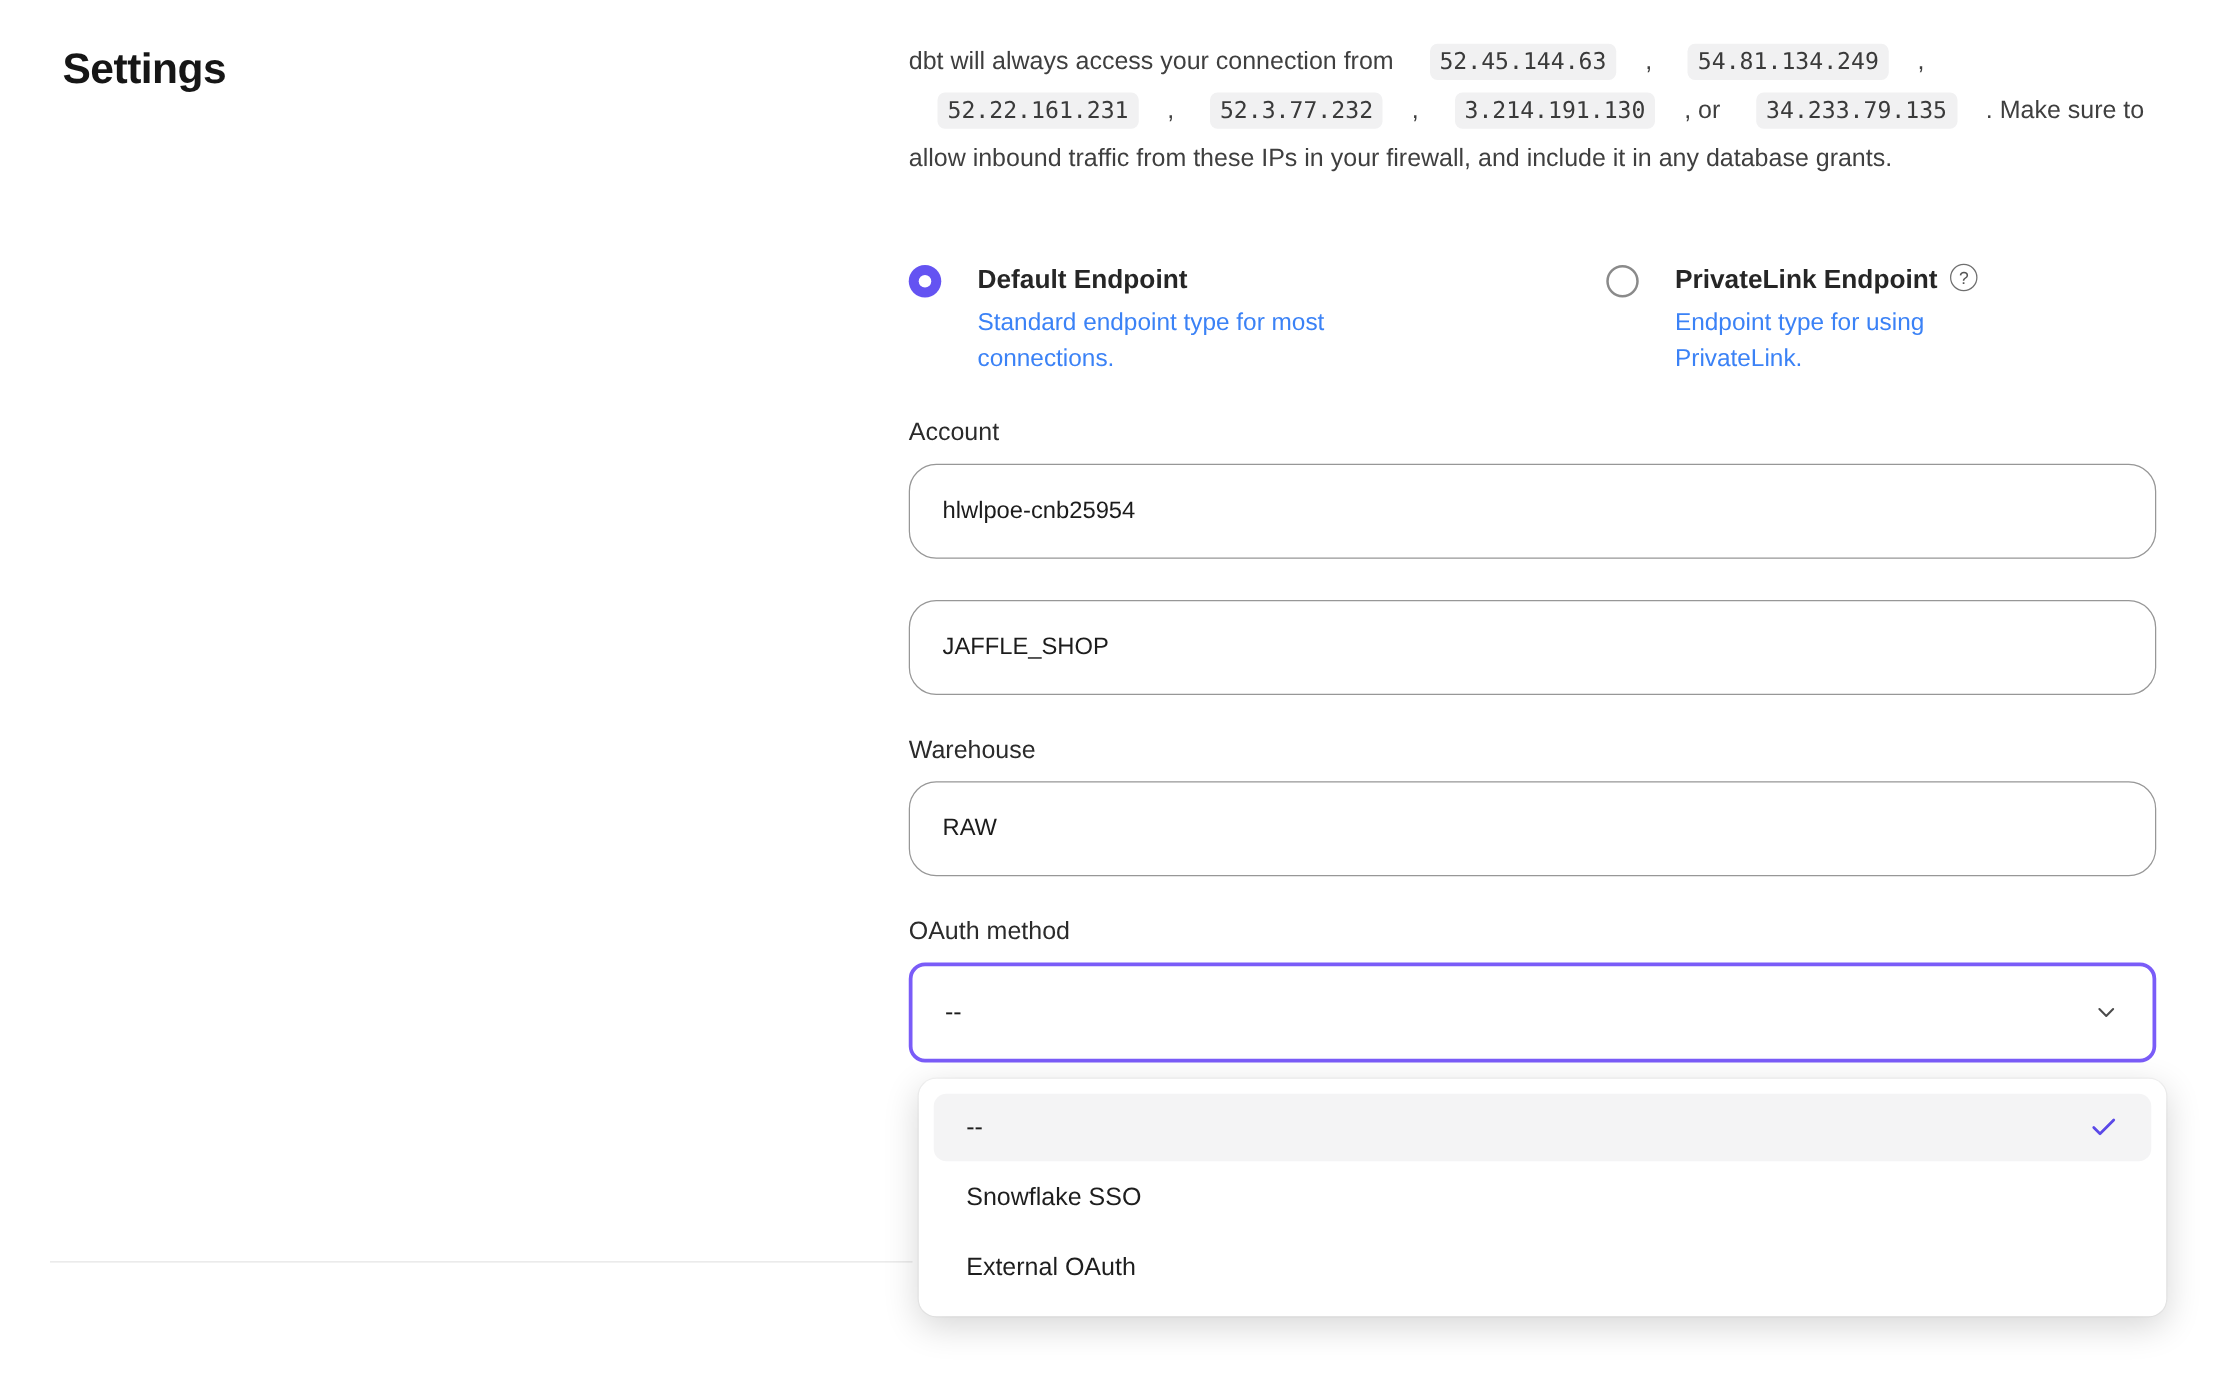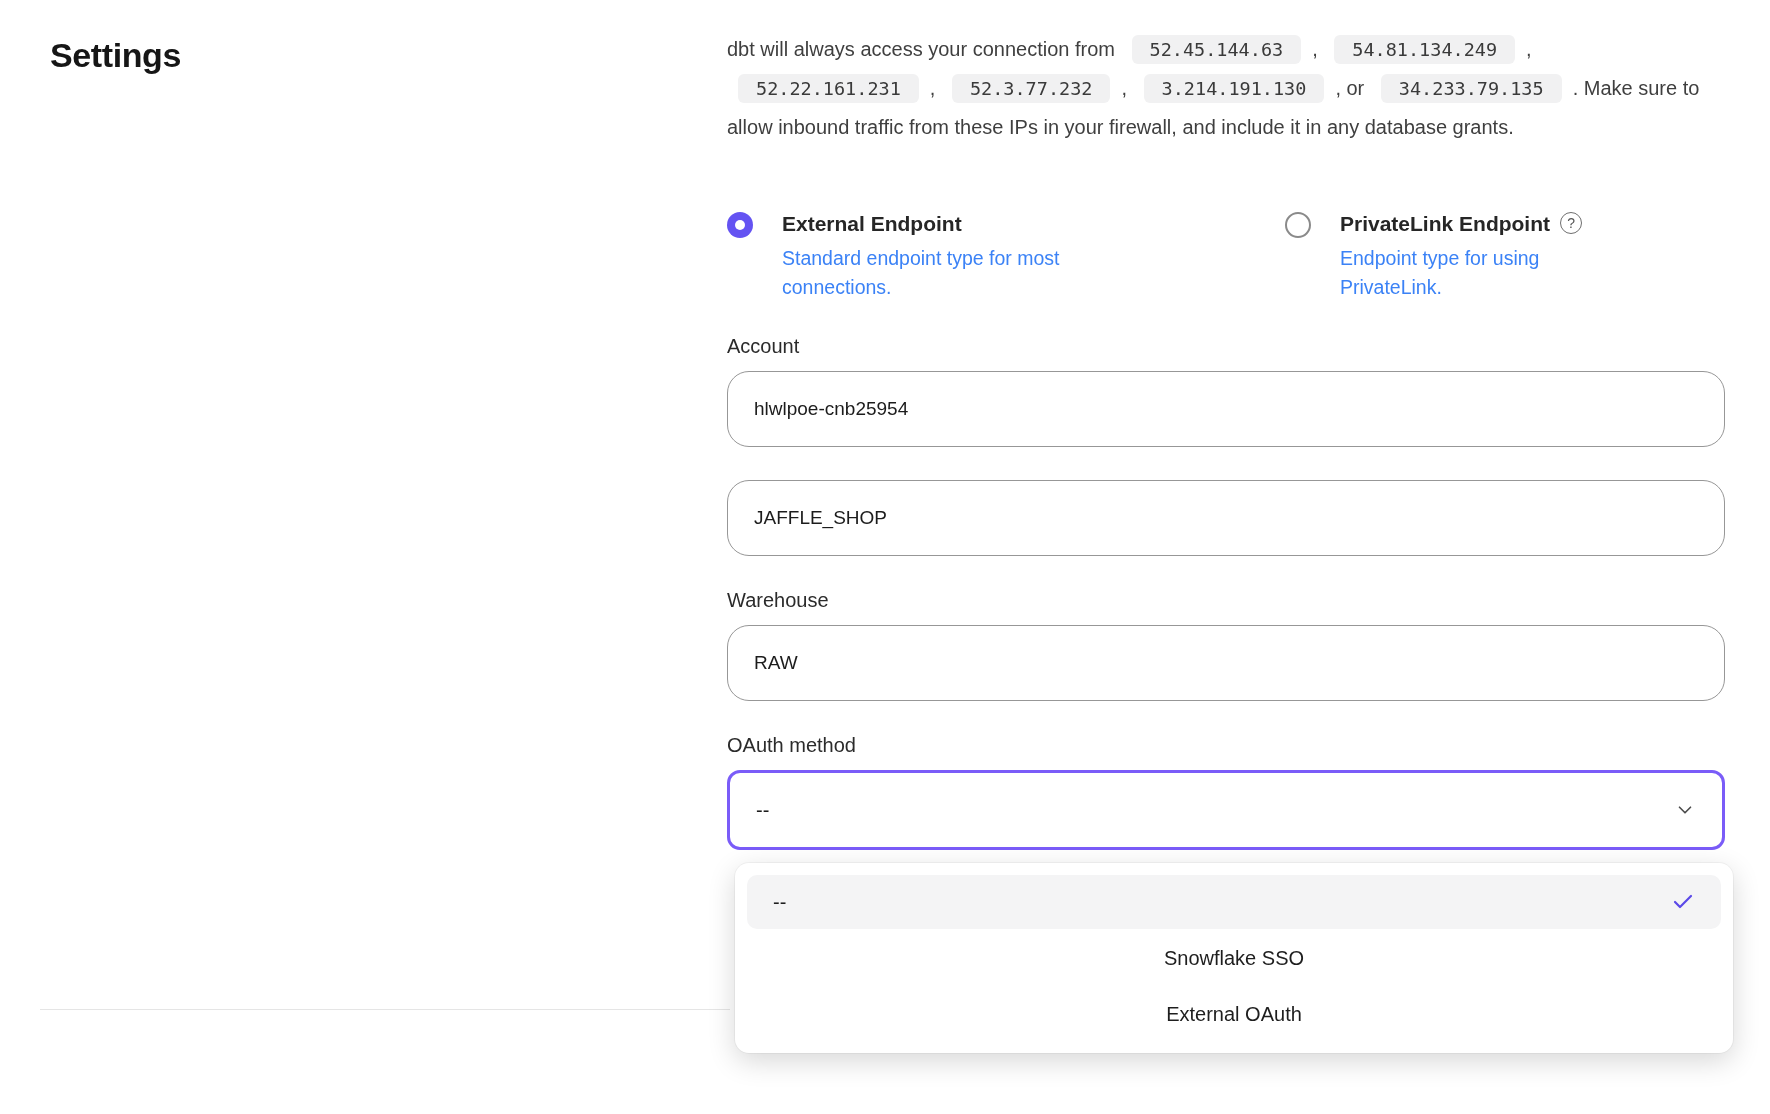--- a/index.html
+++ b/index.html
@@ -14,21 +14,21 @@
     font-size:34px; font-weight:700; color:#161616; letter-spacing:-0.4px;
   }
   .content { position:absolute; left:727px; top:30px; width:998px; }
 
   
   .intro { margin:0; font-size:20px; line-height:38px; color:#3f3f3f; }
   .chip {
     font-family:"DejaVu Sans Mono", monospace;
     font-size:18.5px; color:#3a3a3a;
     background:#f1f1f2; border-radius:6px;
-    padding:4px 18px; margin:0 11px; white-space:nowrap;text-align:right;
+    padding:4px 8px; margin:0 23px; white-space:nowrap;text-align:right;
   }
 
   
   .radio-row { display:flex; margin-top:64px; }
   .radio-item { display:flex; align-items:flex-start; cursor:pointer; }
   .radio-item.first { width:558px; }
   .radio { width:26px; height:26px; border-radius:50%; flex:none; margin-top:2px; }
   .radio.checked { background:#6453F2; position:relative; }
   .radio.checked::after {
     content:""; position:absolute; left:8px; top:8px;
@@ -68,39 +68,39 @@
     position:absolute; left:8px; top:calc(100% + 13px); width:100%;
     background:#fff; border-radius:14px; padding:12px;
     box-shadow:0 0 0 1px rgba(0,0,0,0.04), 0 8px 28px rgba(0,0,0,0.16);
     z-index:5;
   }
   .option {
     height:54px; display:flex; align-items:center; justify-content:space-between;
     padding:0 26px; font-size:20px; font-weight:500; color:#1e1e1e;
     border-radius:10px; cursor:pointer;
   }
-  .option + .option { margin-top:2px;justify-content:center; }
+  .option + .option { margin-top:2px; }
   .option.selected { background:#f4f4f5; }
 
   .divider { position:absolute; left:40px; top:1009px; width:690px; height:1px; background:#e5e5e5; }
 </style>
 </head>
 <body>
 
 <h1 class="page-title">Settings</h1>
 
 <div class="content">
 
   <p class="intro">dbt will always access your connection from <code class="chip">52.45.144.63</code>, <code class="chip">54.81.134.249</code>, <code class="chip">52.22.161.231</code>, <code class="chip">52.3.77.232</code>, <code class="chip">3.214.191.130</code>, or <code class="chip">34.233.79.135</code>. Make sure to allow inbound traffic from these IPs in your firewall, and include it in any database grants.</p>
 
   <div class="radio-row">
     <div class="radio-item first">
       <span class="radio checked"></span>
       <div class="radio-text">
-        <div class="radio-label">External Endpoint</div>
+        <div class="radio-label">Default Endpoint</div>
         <div class="radio-desc">Standard endpoint type for most connections.</div>
       </div>
     </div>
     <div class="radio-item second">
       <span class="radio unchecked"></span>
       <div class="radio-text">
         <div class="radio-label">
           <span>PrivateLink Endpoint</span><span class="help">?</span>
         </div>
         <div class="radio-desc">Endpoint type for using PrivateLink.</div>

